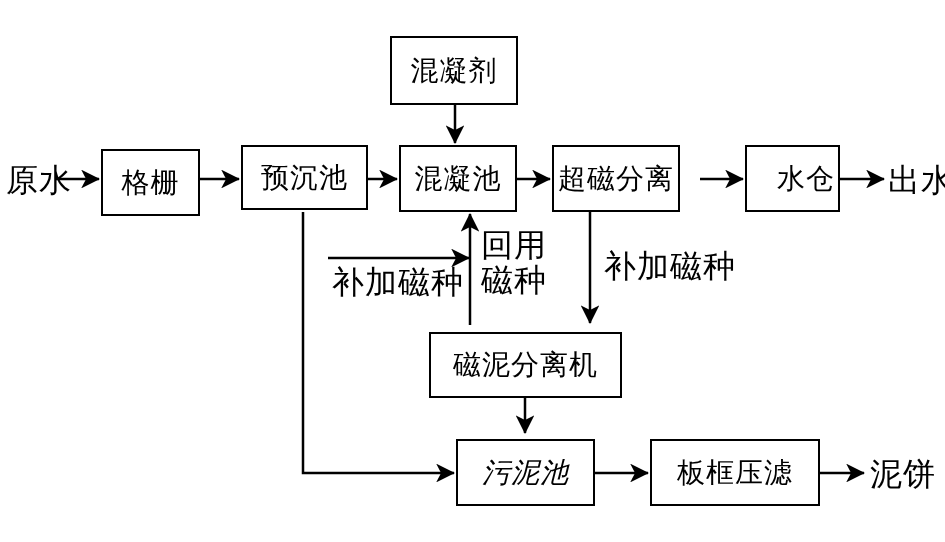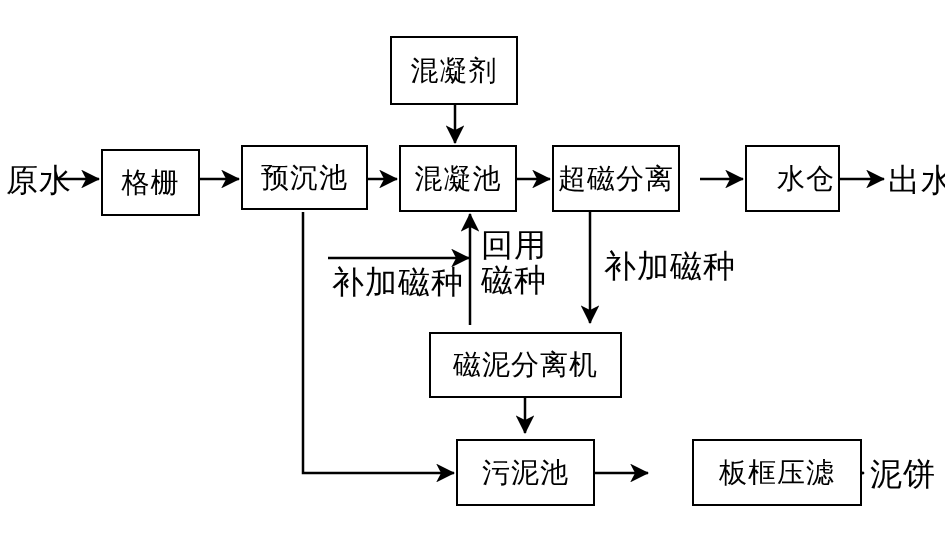--- a/index.html
+++ b/index.html
@@ -135,21 +135,21 @@
   </div>
 
   <div class="node-box" style="left:745px; top:145px; width:95px; height:67px;padding-left:27px;">
     <span class="node-label">水仓</span>
   </div>
 
   <div class="node-box" style="left:429px; top:325px; width:193px; height:66px;margin-top:7px;">
     <span class="node-label">磁泥分离机</span>
   </div>
 
-  <div class="node-box" style="left:456px; top:439px; width:139px; height:67px;">
+  <div class="node-box" style="left:456px; top:439px; width:139px; height:67px;font-style:italic;">
     <span class="node-label">污泥池</span>
   </div>
 
-  <div class="node-box" style="left:650px; top:439px; width:170px; height:67px;margin-left:42px;">
+  <div class="node-box" style="left:650px; top:439px; width:170px; height:67px;">
     <span class="node-label">板框压滤</span>
   </div>
 
 </div>
 
 </body></html>

